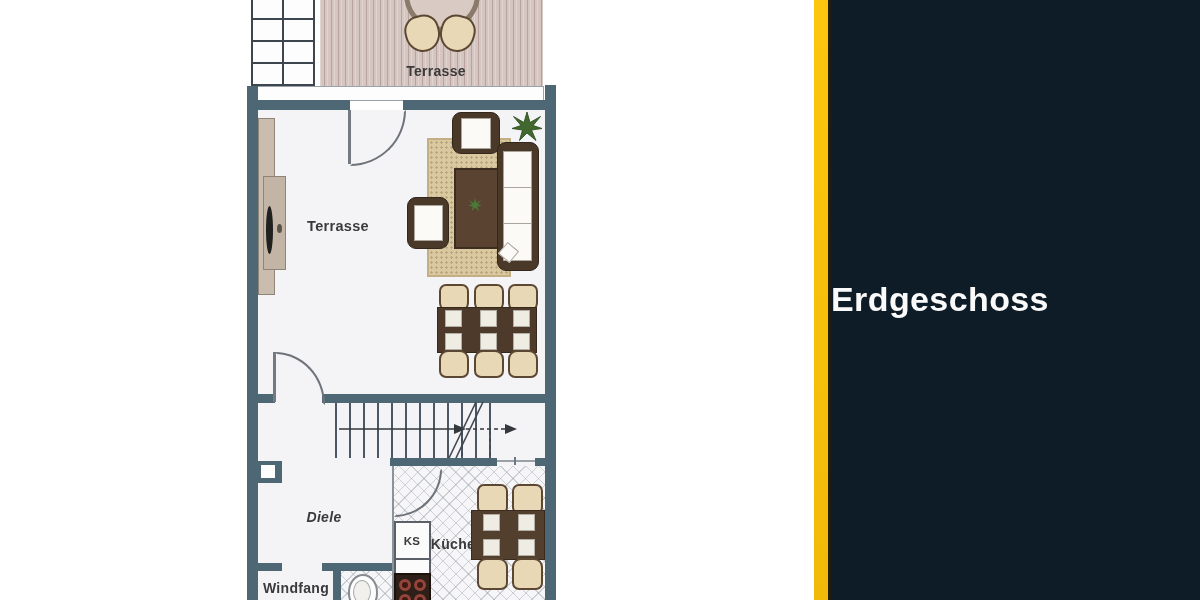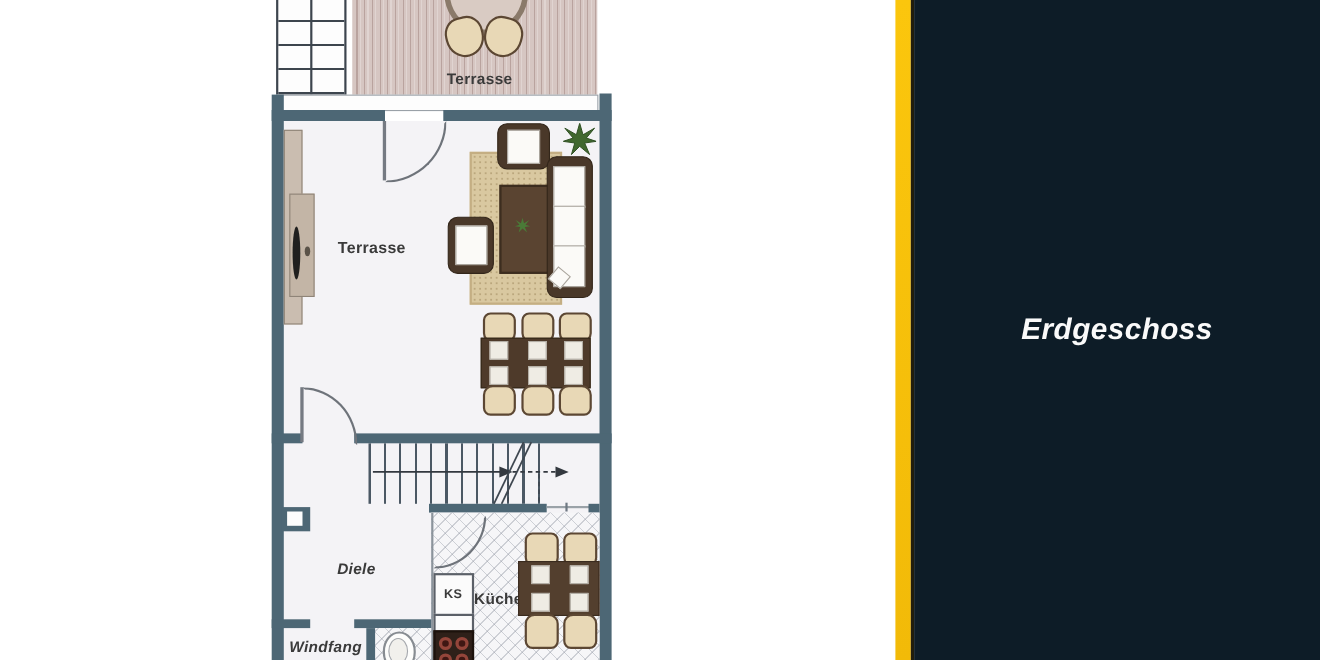--- a/index.html
+++ b/index.html
@@ -41,22 +41,22 @@
   .cab{position:absolute;background:#fbfbfb;border:2px solid #5b6068;}
   .stove{position:absolute;background:#2e2019;border:2px solid #1c120c;overflow:hidden;}
   .burner{position:absolute;width:12px;height:12px;border-radius:50%;background:#3f1713;border:3px solid #93453a;box-sizing:border-box;}
   .toilet{position:absolute;background:#fdfdfc;border:2px solid #878c92;border-radius:50% 50% 46% 46%;}
   .toilet-inner{position:absolute;background:#f1f0ec;border:1px solid #a5a8ad;border-radius:50%;}
   
   .accent-stripe{position:absolute;background:linear-gradient(180deg,#fbc60d,#f2ba08);border-right:3px solid #201d0d;}
   .brand-panel{position:absolute;background:#0d1c27;color:#fafafa;}
   .brand-title{position:absolute;top:0;left:0;width:100%;text-align:center;font-weight:bold;
                font-size:30px;line-height:36px;letter-spacing:1.5px;}
-  .floor-title{position:absolute;top:281px;left:0;width:100%;text-align:center;font-weight:bold;
-               font-size:27px;line-height:36px;letter-spacing:.4px;font-style:italic;}
+  .floor-title{position:absolute;top:281px;left:0;width:100%;text-align:left;font-weight:bold;
+               font-size:34px;line-height:36px;letter-spacing:.4px;}
   svg{display:block;}
 </style>
 </head>
 <body>
 
 <div class="page">
 
   <div class="abs" style="left:0;top:0;width:815px;height:600px;">
 
     <div class="planks" style="left:320px;top:0;width:223px;height:97px;"></div>
@@ -180,21 +180,21 @@
     <div class="beige-chair" style="left:477px;top:558px;width:27px;height:28px;border-radius:9px 9px 7px 7px;"></div>
     <div class="beige-chair" style="left:512px;top:558px;width:27px;height:28px;border-radius:9px 9px 7px 7px;"></div>
 
     <div class="wall" style="left:247px;top:563px;width:35px;height:8px;"></div>
     <div class="wall" style="left:322px;top:563px;width:70px;height:8px;"></div>
     <div class="tiles" style="left:340px;top:571px;width:52px;height:29px;"></div>
     <div class="wall" style="left:333px;top:571px;width:8px;height:29px;"></div>
     <div class="toilet" style="left:348px;top:574px;width:26px;height:32px;"></div>
     <div class="toilet-inner" style="left:353px;top:580px;width:16px;height:22px;"></div>
 
-    <div class="room-label" style="left:296px;top:588px;font-style:italic;">Windfang</div>
+    <div class="room-label" style="left:296px;top:588px;">Windfang</div>
   </div>
 
   <div class="accent-stripe" style="left:814px;top:0;width:14px;height:600px;"></div>
   <div class="brand-panel" style="left:831px;top:0;width:369px;height:600px;">
     <div class="floor-title">Erdgeschoss</div>
   </div>
 
 </div>
 
 </body></html>

